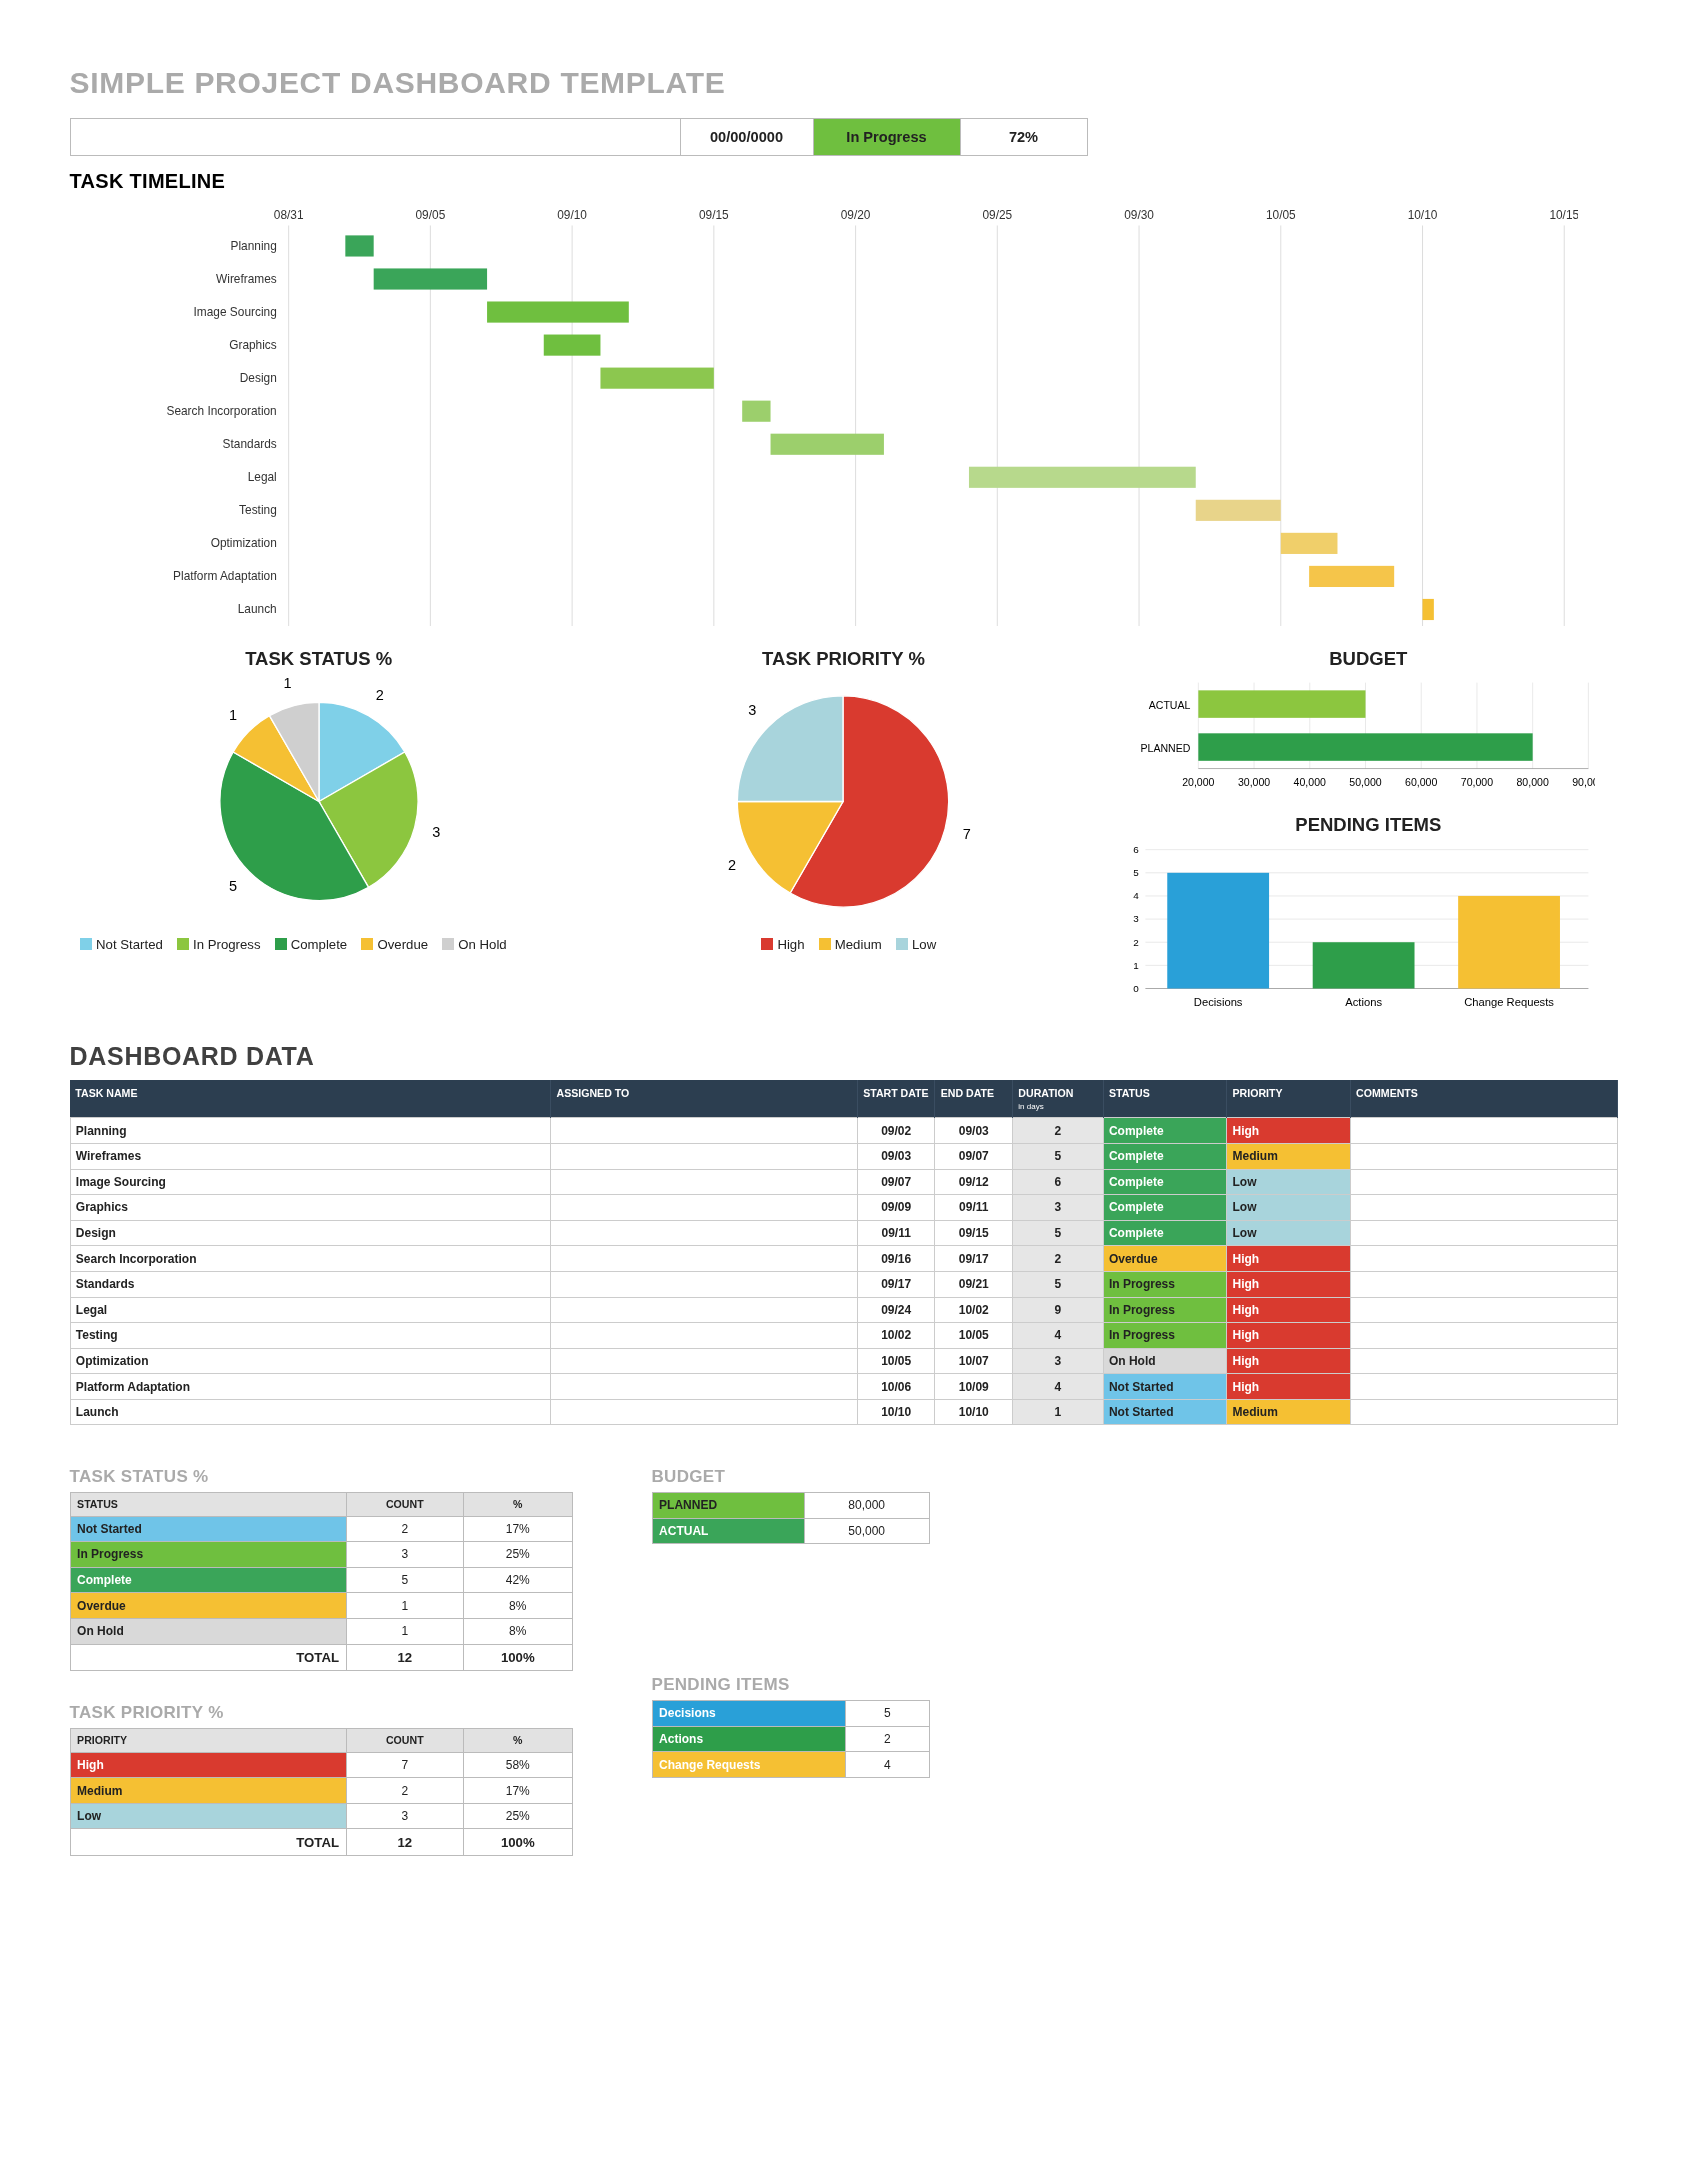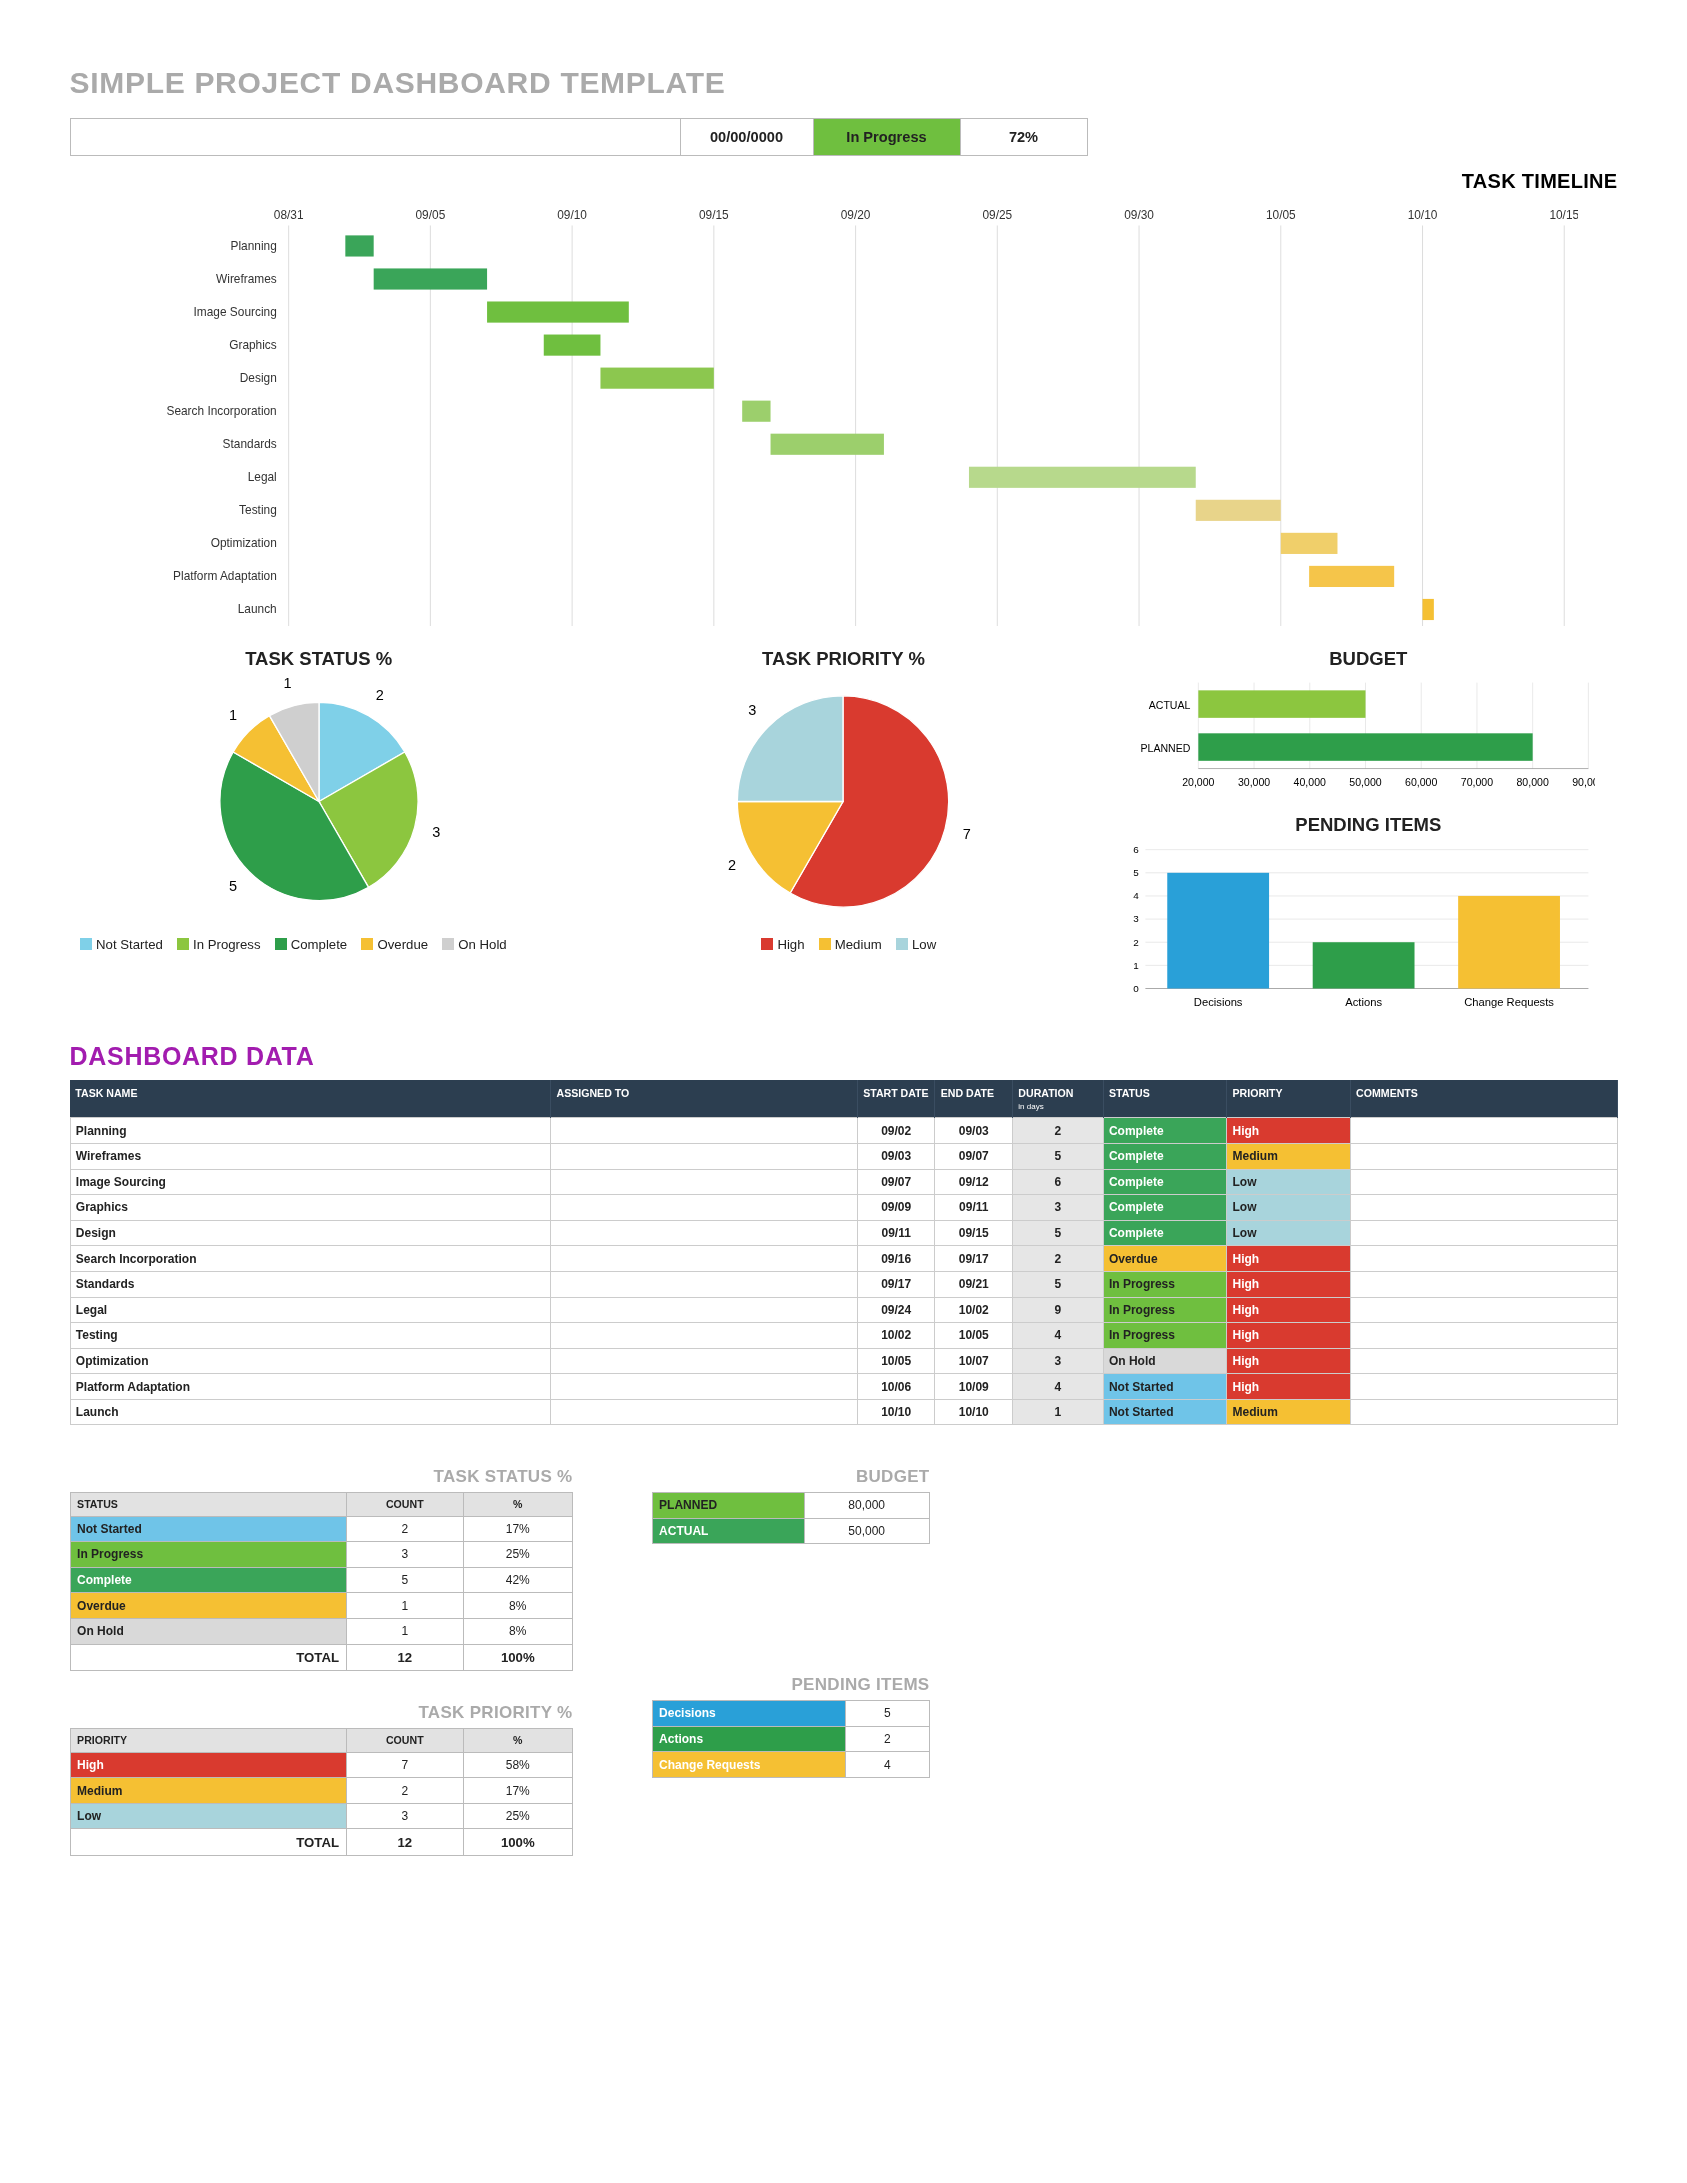--- a/index.html
+++ b/index.html
@@ -4,22 +4,22 @@
 <style>
   :root{
     --green1:#3aa559; --green2:#6fbf3f; --green3:#9ccf6c; --green4:#b7d98c;
     --blue:#29a0d8; --lblue:#a8d4dc; --yellow:#f5c033; --red:#d93a2f;
     --grey:#c9c9c9; --dheader:#2c3e50; --text:#222;
     font-family: Arial, Helvetica, sans-serif;
   }
   body{margin:0;background:#fff;color:var(--text);}
   .page{width:1548px;margin:0 auto;padding:66px 69px 79px;}
   h1.title{font:700 30px/1.1 Arial;color:#aaa;margin:0 0 18.5px;letter-spacing:0.7px;}
-  h2.section{font:700 25px/1.1 Arial;color:#a21caf;margin:26.5px 0 9.3px;letter-spacing:0.7px;}
-  h3.sub{font:700 17px/1.1 Arial;color:#aaa;margin:16px 0 5.3px;letter-spacing:0.3px;text-align:right;}
+  h2.section{font:700 25px/1.1 Arial;color:#404040;margin:26.5px 0 9.3px;letter-spacing:0.7px;}
+  h3.sub{font:700 17px/1.1 Arial;color:#aaa;margin:16px 0 5.3px;letter-spacing:0.3px;}
   table{border-collapse:collapse;}
   td,th{padding:0;}
 
   
   .hdr-labels td{font:400 12px Arial;color:#555;padding:0 4px 4px;}
   .hdr-row td{border:0.7px solid #bbb;height:36px;font:700 14.6px Arial;text-align:center;}
   .hdr-row .pname{width:609px;}
   .hdr-row .date{width:132px;}
   .hdr-row .stat{width:146px;background:var(--green2);}
   .hdr-row .pct{width:126px;}

